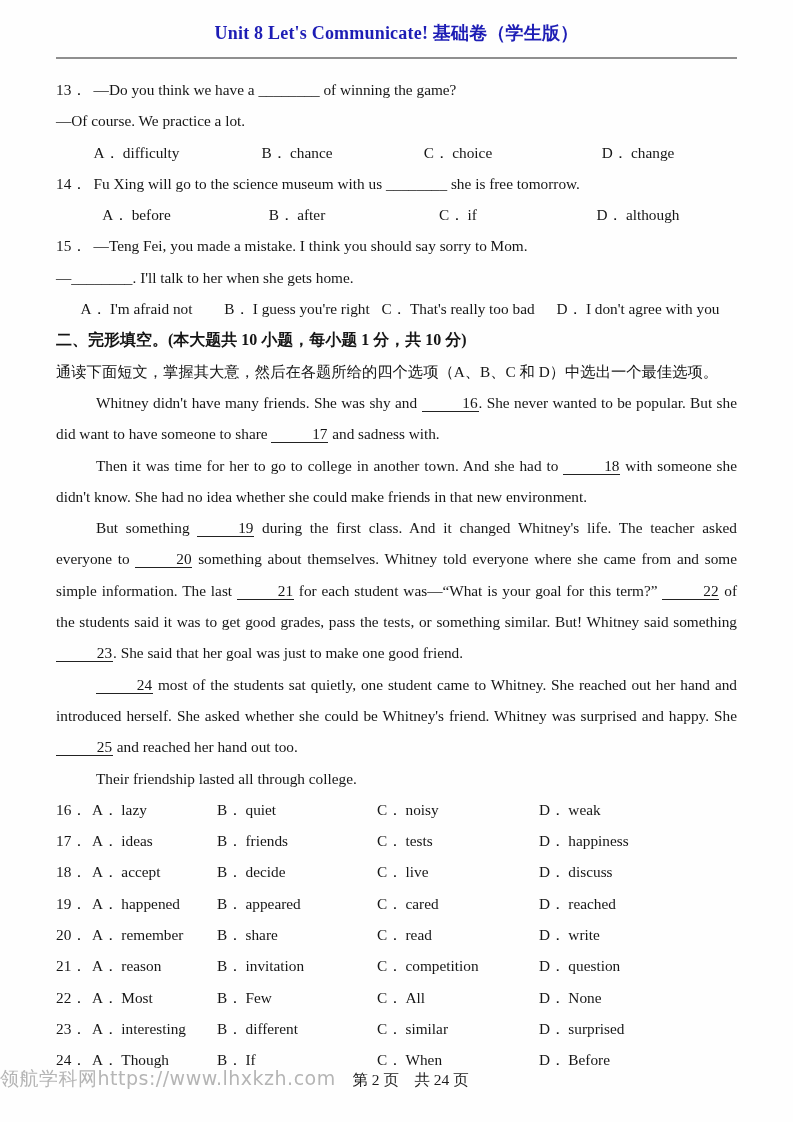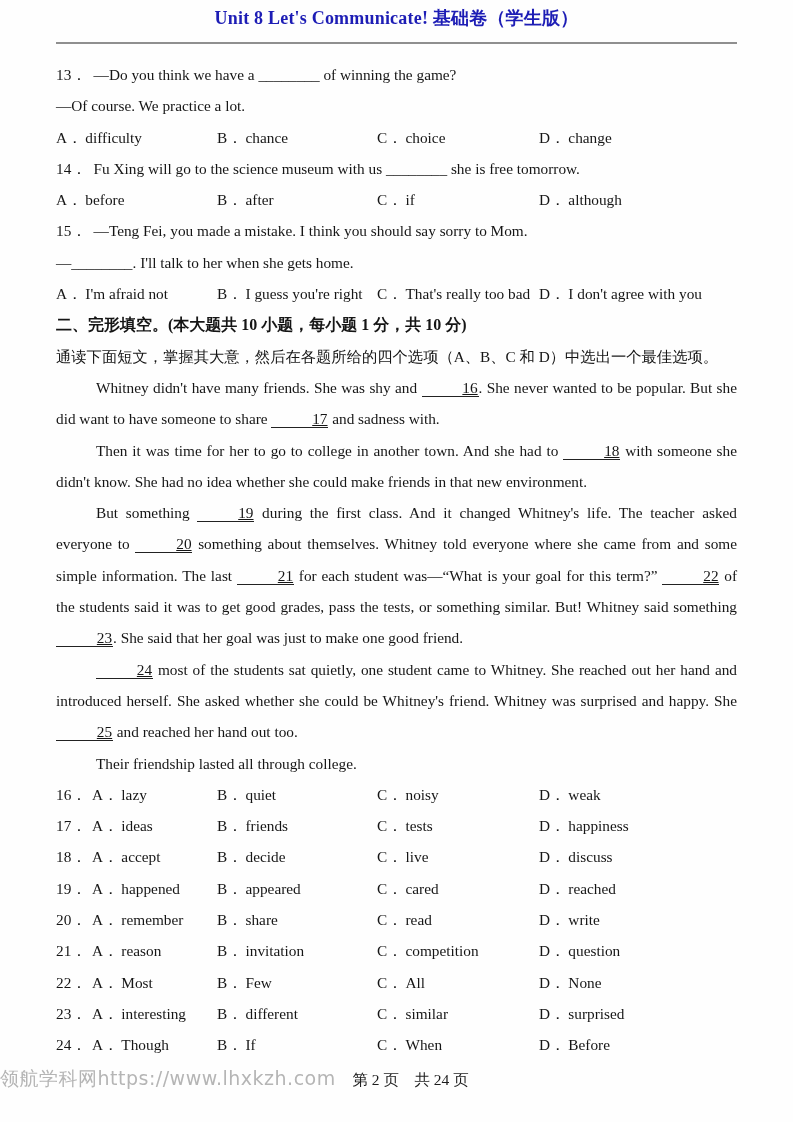--- a/index.html
+++ b/index.html
@@ -8,21 +8,21 @@
     position: relative;
     width: 793px;
     height: 1122px;
     margin: 0 auto;
     background: #fefefe;
     overflow: hidden;
     font-family: "Liberation Serif", "DejaVu Serif", serif;
     color: #151515;
   }
   .title {
-    padding-top: 5px;
+    padding-top: 20px;
     text-align: center;
     font-weight: 700;
     font-size: 18px;
     line-height: 26px;
     color: var(--title-blue, #1d1db5);
     letter-spacing: 0.2px;
   }
   .rule {
     margin: 11px 56px 0 56px;
     border: 0;
@@ -35,20 +35,21 @@
     width: 681px;
     padding-top: 15px;
     font-size: 15.3px;
     line-height: 31.3px;
   }
   .content p { margin: 0; }
   .qnum { margin-right: 7px; }
   .opts4 {
     display: grid;
     grid-template-columns: 161px 160px 162px 1fr;
+    text-align: center;
   }
   .opts5 {
     display: grid;
     grid-template-columns: 36px 125px 160px 162px 1fr;
   }
   .opt { white-space: nowrap; }
   .opt-label { margin-right: 3px; }
   .sec-heading {
     font-weight: 700;
     font-size: 16px;
@@ -56,21 +57,20 @@
   .para {
     text-align: justify;
     text-indent: 40px;
   }
   .blank {
     display: inline-block;
     min-width: 57px;
     text-align: center;
     border-bottom: 1px solid #222;
     line-height: 17px;
-    text-decoration: underline;
   }
   .footer-watermark {
     position: absolute;
     top: 1066px;
     left: 0;
     width: 100%;
     text-align: left;
     font-family: "DejaVu Sans", "Liberation Sans", sans-serif;
     font-size: 19px;
     color: var(--watermark-gray, #b5b5b5);

